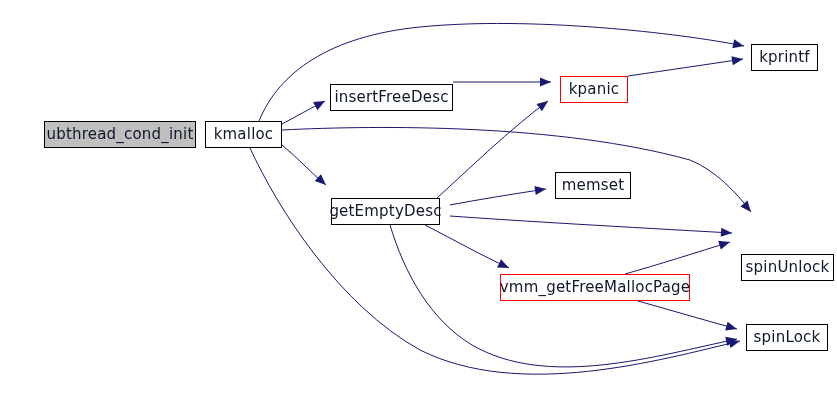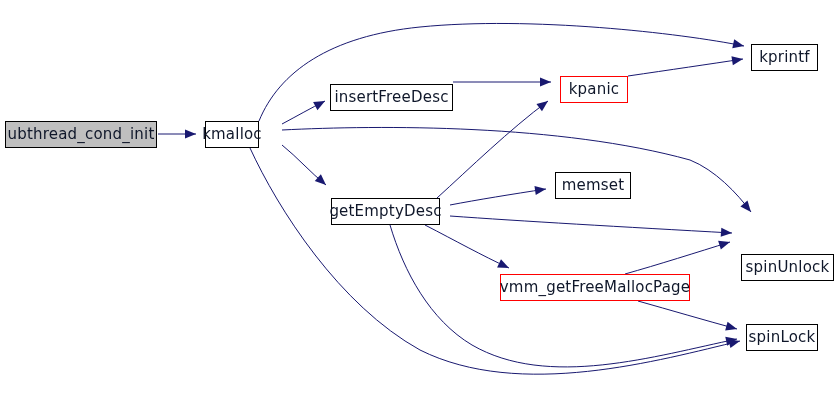--- a/index.html
+++ b/index.html
@@ -39,20 +39,21 @@
     justify-content: center;
     white-space: nowrap;
     letter-spacing: 0.2px;
     z-index: 5;
   }
   .gnode.red-border {
     border: 1px solid #ff0000;
   }
   .gnode.filled {
     background: #bfbfbf;
+    margin-left: 39px;
   }
   .node-label {
     display: block;
     padding: 0 6px;
   }
 </style>
 </head>
 <body>
 
 <div id="graph-canvas">
@@ -87,21 +88,21 @@
       <path d="M625,274 C657,265 698,252 730,242" fill="none" stroke="#191970" stroke-width="1"></path>
       <polygon points="0,0 -11,-4.6 -11,4.6" fill="#191970" transform="translate(730,242) rotate(-17)"></polygon>
       <path d="M638,301 C670,310 704,320 737,329" fill="none" stroke="#191970" stroke-width="1"></path>
       <polygon points="0,0 -11,-4.6 -11,4.6" fill="#191970" transform="translate(737,329) rotate(15)"></polygon>
     </svg>
 
   <div id="node-layer">
       <div class="gnode filled" style="left: 5px; top: 121px; width: 152px; height: 27px;">
         <span class="node-label">ubthread_cond_init</span>
       </div>
-      <div class="gnode" style="left: 205px; top: 121px; width: 54px; height: 27px;">
+      <div class="gnode" style="left: 205px; top: 121px; width: 77px; height: 27px;">
         <span class="node-label">kmalloc</span>
       </div>
       <div class="gnode" style="left: 330px; top: 84px; width: 123px; height: 27px;">
         <span class="node-label">insertFreeDesc</span>
       </div>
       <div class="gnode red-border" style="left: 560px; top: 68px; width: 68px; height: 27px; margin-top: 8px;">
         <span class="node-label">kpanic</span>
       </div>
       <div class="gnode" style="left: 751px; top: 44px; width: 67px; height: 27px;">
         <span class="node-label">kprintf</span>
@@ -111,18 +112,18 @@
       </div>
       <div class="gnode" style="left: 555px; top: 172px; width: 76px; height: 27px;">
         <span class="node-label">memset</span>
       </div>
       <div class="gnode" style="left: 741px; top: 219px; width: 93px; height: 27px; margin-top: 35px;">
         <span class="node-label">spinUnlock</span>
       </div>
       <div class="gnode red-border" style="left: 500px; top: 274px; width: 190px; height: 27px;">
         <span class="node-label">vmm_getFreeMallocPage</span>
       </div>
-      <div class="gnode" style="left: 746px; top: 324px; width: 72px; height: 27px; text-align: center;">
+      <div class="gnode" style="left: 746px; top: 324px; width: 82px; height: 27px; text-align: center;">
         <span class="node-label">spinLock</span>
       </div>
     </div>
 
 </div>
 
 </body></html>

